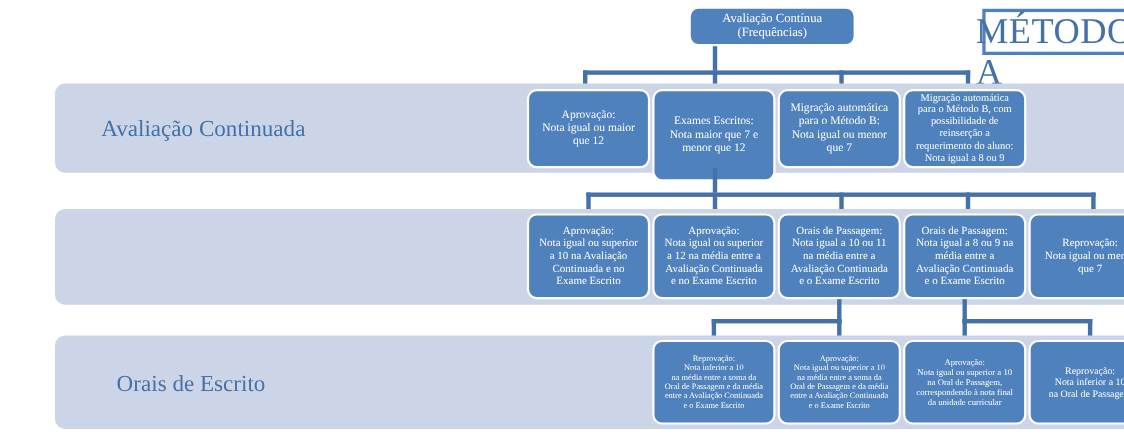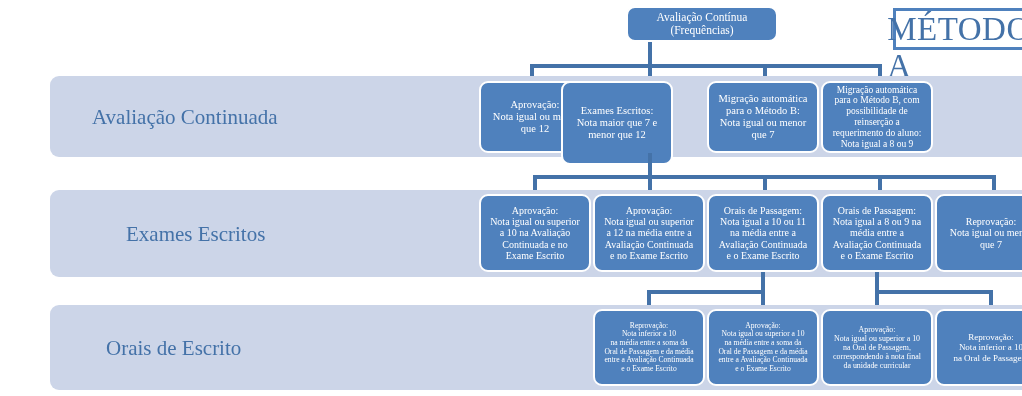--- a/index.html
+++ b/index.html
@@ -115,41 +115,40 @@
   <div class="conn v" style="left:604px; top:64px; height:18px;"></div>
   <div class="conn v" style="left:719px; top:64px; height:18px;"></div>
   <div class="conn v" style="left:834px; top:64px; height:18px;"></div>
 
   <div class="band" style="left:6px; top:76px; width:1008px; height:81px;"></div>
   <div class="band-label" style="left:48px; top:105px;">Avaliação Continuada</div>
 
   <div class="node" style="left:435px; top:81px; width:112px; height:72px; font-size:10.5px;">
     <span class="txt">Aprovação:<br>Nota igual ou maior<br>que 12</span>
   </div>
-  <div class="node" style="left:517px; top:81px; width:112px; height:84px; font-size:10.5px;">
+  <div class="node" style="left:549px; top:81px; width:112px; height:84px; font-size:10.5px;">
     <span class="txt">Exames Escritos:<br>Nota maior que 7 e<br>menor que 12</span>
   </div>
   <div class="node" style="left:663px; top:81px; width:112px; height:72px; font-size:10.5px;">
     <span class="txt">Migração automática<br>para o Método B:<br>Nota igual ou menor<br>que 7</span>
   </div>
   <div class="node" style="left:777px; top:81px; width:112px; height:72px; font-size:9.5px;">
     <span class="txt">Migração automática<br>para o Método B, com<br>possibilidade de<br>reinserção a<br>requerimento do aluno:<br>Nota igual a 8 ou 9</span>
   </div>
 
 
   <div class="conn v" style="left:604px; top:153px; height:22px;"></div>
   <div class="conn h" style="left:489px; top:175px; width:463px;"></div>
   <div class="conn v" style="left:489px; top:175px; height:18px;"></div>
   <div class="conn v" style="left:604px; top:175px; height:18px;"></div>
   <div class="conn v" style="left:719px; top:175px; height:18px;"></div>
   <div class="conn v" style="left:834px; top:175px; height:18px;"></div>
   <div class="conn v" style="left:948px; top:175px; height:18px;"></div>
 
   <div class="band" style="left:6px; top:190px; width:1008px; height:87px;"></div>
-  <div class="band-label" style="left:82px; top:222px;">Exames Escritos</div>
 
   <div class="node" style="left:435px; top:194px; width:112px; height:78px; font-size:10px;">
     <span class="txt">Aprovação:<br>Nota igual ou superior<br>a 10 na Avaliação<br>Continuada e no<br>Exame Escrito</span>
   </div>
   <div class="node" style="left:549px; top:194px; width:112px; height:78px; font-size:10px;">
     <span class="txt">Aprovação:<br>Nota igual ou superior<br>a 12 na média entre a<br>Avaliação Continuada<br>e no Exame Escrito</span>
   </div>
   <div class="node" style="left:663px; top:194px; width:112px; height:78px; font-size:10px;">
     <span class="txt">Orais de Passagem:<br>Nota igual a 10 ou 11<br>na média entre a<br>Avaliação Continuada<br>e o Exame Escrito</span>
   </div>

